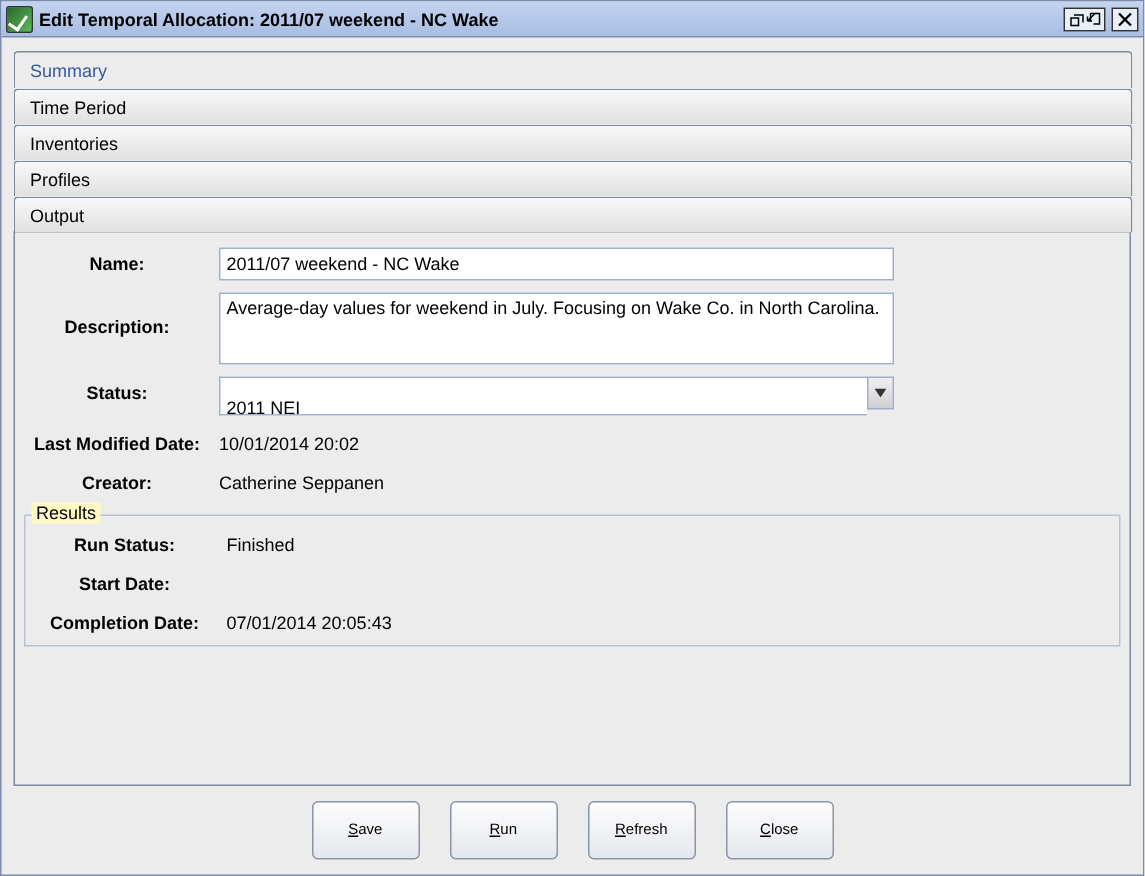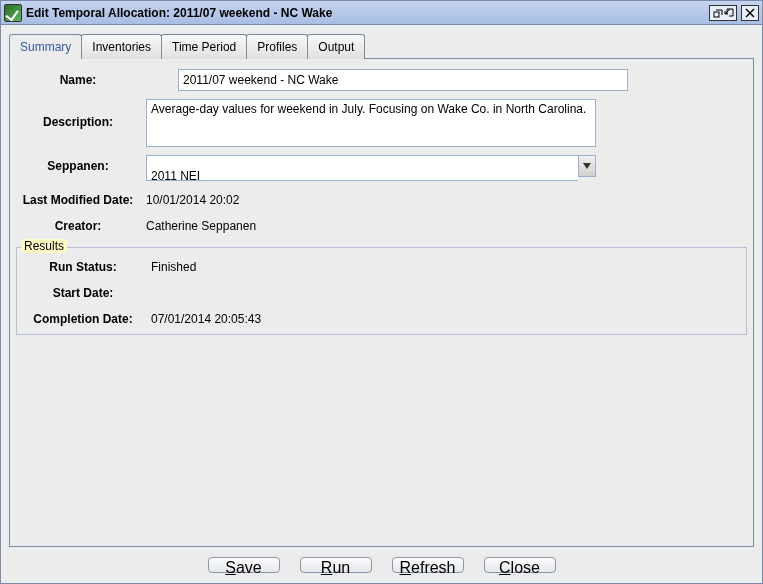--- a/index.html
+++ b/index.html
@@ -65,20 +65,21 @@
     flex:1;
     padding: 8px;
     display:flex;
     flex-direction:column;
   }
   .tabbar {
     display:flex;
     position:relative;
     top:1px;
     z-index:1;
+    flex-direction:column;
   }
   .tab {
     padding: 5px 10px 4px;
     border: 1px solid #7a8aa0;
     border-bottom: none;
     background: linear-gradient(#f8f8f8, #e0e0e0);
     margin-right: -1px;
     cursor:pointer;
     border-radius: 3px 3px 0 0;
     color:#000;
@@ -112,21 +113,20 @@
   .field-row .val { flex:1; display:flex; align-items:center; }
   .text-input {
     flex:1;
     max-width: 450px;
     height: 22px;
     padding: 2px 4px;
     border: 1px solid #9cb0cb;
     background:#fff;
     font-family:inherit;
     font-size:12px;
-    margin-left:32px;
   }
   .textarea {
     flex:1;
     max-width: 450px;
     height: 48px;
     padding: 2px 4px;
     border: 1px solid #9cb0cb;
     background:#fff;
     font-family:inherit;
     font-size:12px;
@@ -169,27 +169,27 @@
     font-weight:normal;
   }
   .button-row {
     display:flex;
     justify-content:center;
     gap: 20px;
     padding: 10px 0 2px 0;
   }
   .btn {
     min-width: 72px;
-    height: 16px;
+    height: 39px;
     border: 1px solid #8a95a6;
     border-radius: 4px;
     background: linear-gradient(#fdfdfd,#e4e7ec);
     cursor:pointer;
     font-family:inherit;
-    font-size:16px;
+    font-size:10px;
   }
   .btn .mn { text-decoration: underline; }
   .tabpanel .spacer { flex:1; }
 </style>
 </head>
 <body>
 
 <div class="window">
   <div class="titlebar">
     <div class="app-icon"></div>
@@ -213,22 +213,22 @@
             <line x1="9" y1="1" x2="1" y2="9" stroke="#000" stroke-width="1.5"></line>
           </svg>
       </div>
     </div>
   </div>
 
   <div class="content">
 
     <div class="tabbar">
       <div class="tab active">Summary</div>
+      <div class="tab">Time Period</div>
       <div class="tab">Inventories</div>
-      <div class="tab">Time Period</div>
       <div class="tab">Profiles</div>
       <div class="tab">Output</div>
     </div>
 
     <div class="tabpanel">
 
       <div class="field-row">
         <div class="lbl">Name:</div>
         <div class="val">
           <input class="text-input" type="text" value="2011/07 weekend - NC Wake" style="">
@@ -236,21 +236,21 @@
       </div>
 
       <div class="field-row">
         <div class="lbl" style="padding-top:16px">Description:</div>
         <div class="val">
           <textarea class="textarea" style="">Average-day values for weekend in July. Focusing on Wake Co. in North Carolina.</textarea>
         </div>
       </div>
 
       <div class="field-row">
-        <div class="lbl">Seppanen:</div>
+        <div class="lbl">Status:</div>
         <div class="val">
           <div class="select-wrap">
             <div class="select-display">2011 NEI</div>
             <div class="select-btn">
               <svg viewBox="0 0 8 6">
                   <polygon points="0,0 8,0 4,6" fill="#333"></polygon>
                 </svg>
             </div>
           </div>
         </div>

